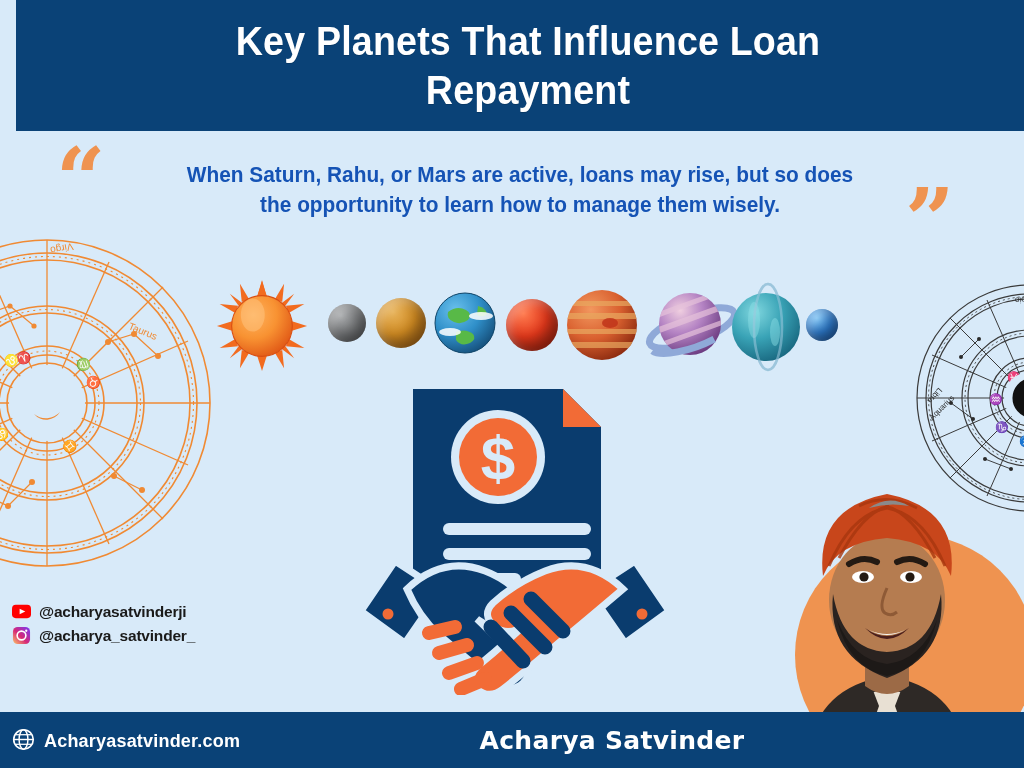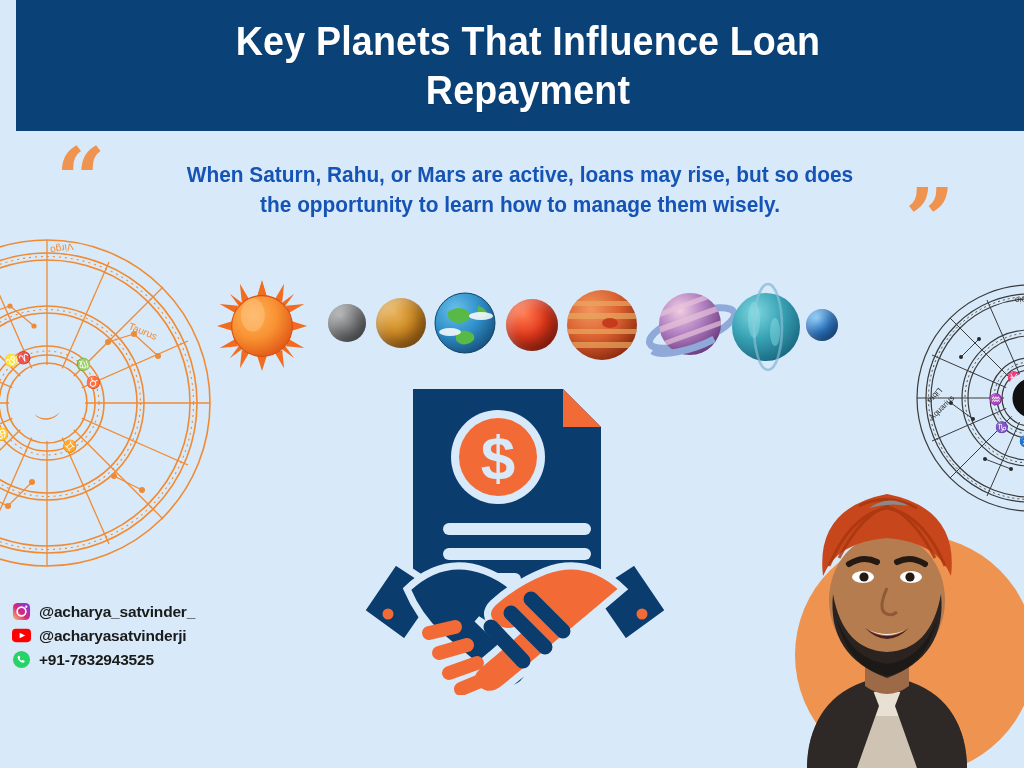--- a/index.html
+++ b/index.html
@@ -464,51 +464,57 @@
       <path d="M122 36 q28 -14 58 2"></path>
     </g>
     <path d="M132 38 q20 -14 40 -2 q-20 -4 -40 2z" fill="#8a8a8a"></path>
   </svg>
 
   <div class="socials">
 
     <div class="social-row">
       <span class="social-icon">
         <svg viewBox="0 0 20 20" width="19" height="19">
+          <rect x="0" y="3" width="20" height="14" rx="4" fill="#ff0000"></rect>
+          <polygon points="8,7 14,10 8,13" fill="#fff"></polygon>
+        </svg>
+      </span>
+      <span class="social-label">@acharyasatvinderji</span>
+    </div>
+
+    <div class="social-row">
+      <span class="social-icon">
+        <svg viewBox="0 0 20 20" width="19" height="19">
           <defs>
               <linearGradient id="ig" x1="0" y1="1" x2="1" y2="0">
             <stop offset="0%" stop-color="#fdc468"></stop>
                 <stop offset="45%" stop-color="#d62976"></stop>
                 <stop offset="100%" stop-color="#7638fa"></stop>
           </linearGradient>
             </defs>
           <rect x="1" y="1" width="18" height="18" rx="5" fill="url(#ig)"></rect>
           <circle cx="10" cy="10" r="4.6" fill="none" stroke="#fff" stroke-width="1.7"></circle>
           <circle cx="15" cy="5" r="1.2" fill="#fff"></circle>
         </svg>
       </span>
       <span class="social-label">@acharya_satvinder_</span>
     </div>
 
-    <div class="social-row">
-      <span class="social-icon">
-        <svg viewBox="0 0 20 20" width="19" height="19">
-          <rect x="0" y="3" width="20" height="14" rx="4" fill="#ff0000"></rect>
-          <polygon points="8,7 14,10 8,13" fill="#fff"></polygon>
+
+  </div>
+
+  <div class="footer">
+    <div class="footer-site">
+      <span>
+        <svg viewBox="0 0 24 24" width="23" height="23">
+          <circle cx="12" cy="12" r="10.2" fill="none" stroke="#fff" stroke-width="1.7"></circle>
+          <ellipse cx="12" cy="12" rx="4.6" ry="10.2" fill="none" stroke="#fff" stroke-width="1.5"></ellipse>
+          <line x1="1.9" y1="12" x2="22.1" y2="12" stroke="#fff" stroke-width="1.5"></line>
+          <line x1="3.6" y1="7" x2="20.4" y2="7" stroke="#fff" stroke-width="1.3"></line>
+          <line x1="3.6" y1="17" x2="20.4" y2="17" stroke="#fff" stroke-width="1.3"></line>
         </svg>
       </span>
-      <span class="social-label">@acharyasatvinderji</span>
-    </div>
-
-
-    <div class="social-row">
-      <span class="social-icon">
-        <svg viewBox="0 0 20 20" width="19" height="19">
-          <circle cx="10" cy="10" r="9" fill="#25d366"></circle>
-          <path d="M6.6 6.3c.4-.4 1-.4 1.3 .1l.7 1.2c.2 .4 .1 .7-.2 .9l-.5 .4c.5 1.1 1.4 2 2.5 2.5l.4-.5c.3-.3 .6-.4 1-.2l1.2 .7c.5 .3 .5 .9 .1 1.3-.8 .8-2 .9-3.3 .2-1.4-.7-2.7-2-3.4-3.4-.7-1.3-.6-2.5 .2-3.2z" fill="#fff"></path>
-        </svg>
-      </span>
-      <span class="social-label">+91-7832943525</span>
-    </div>
+      <span class="footer-site-label">Acharyasatvinder.com</span>
+    </div>
+    <div class="footer-name">Acharya Satvinder</div>
   </div>
 
-
 </div>
 
 </body></html>

